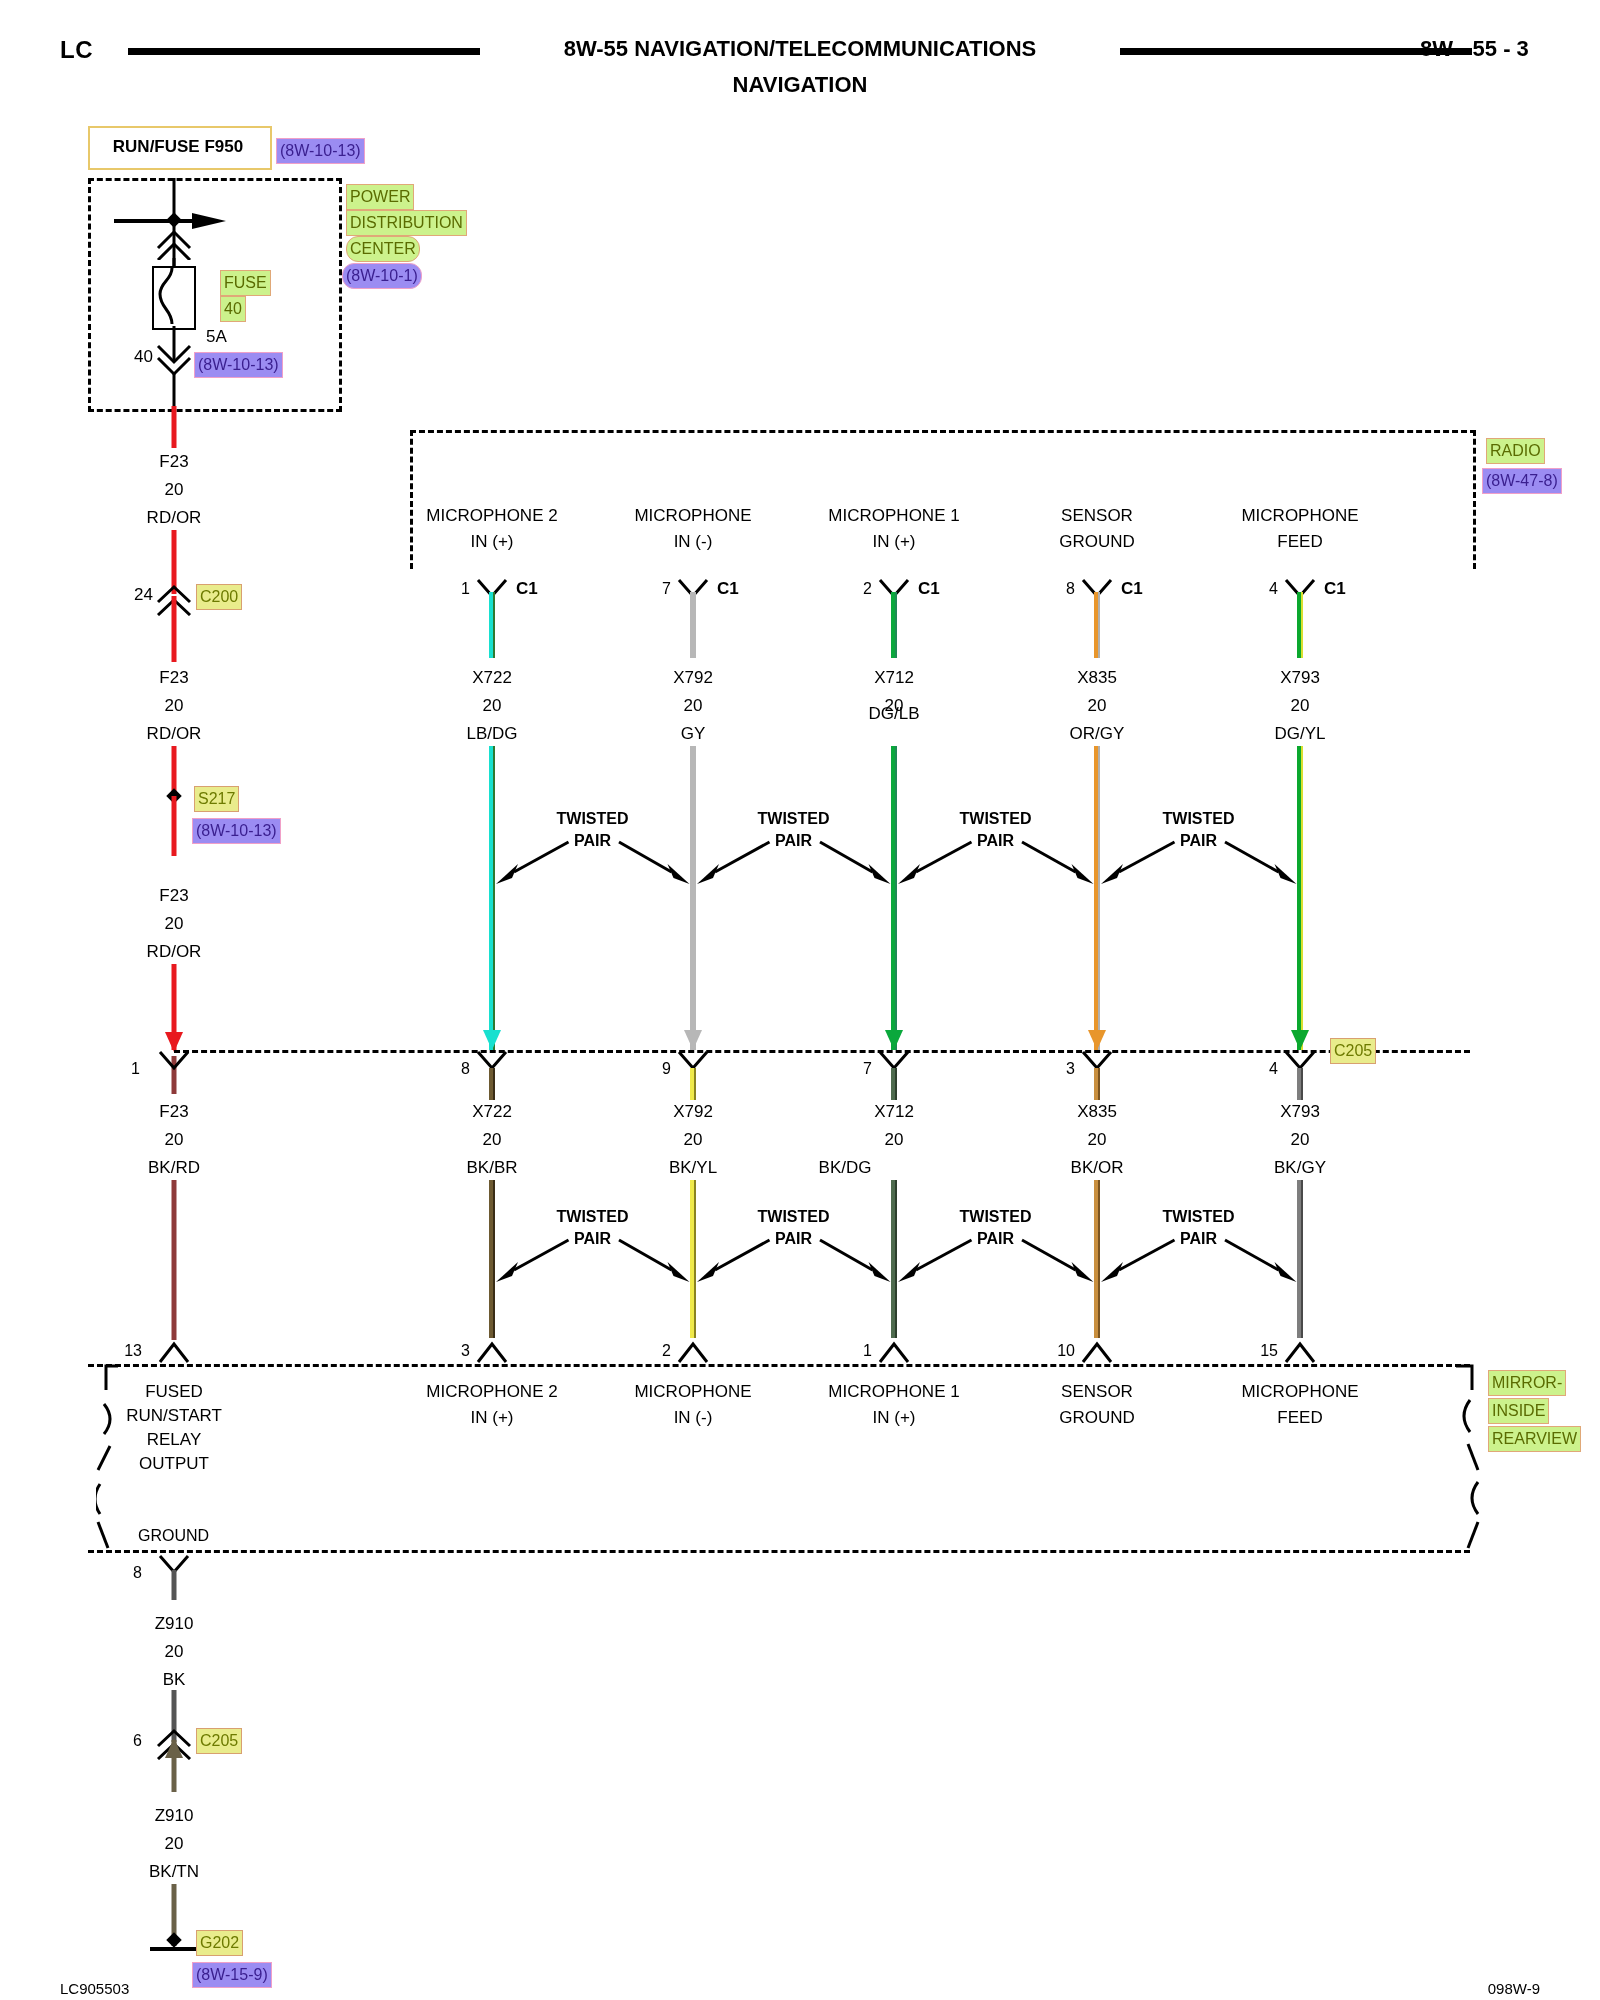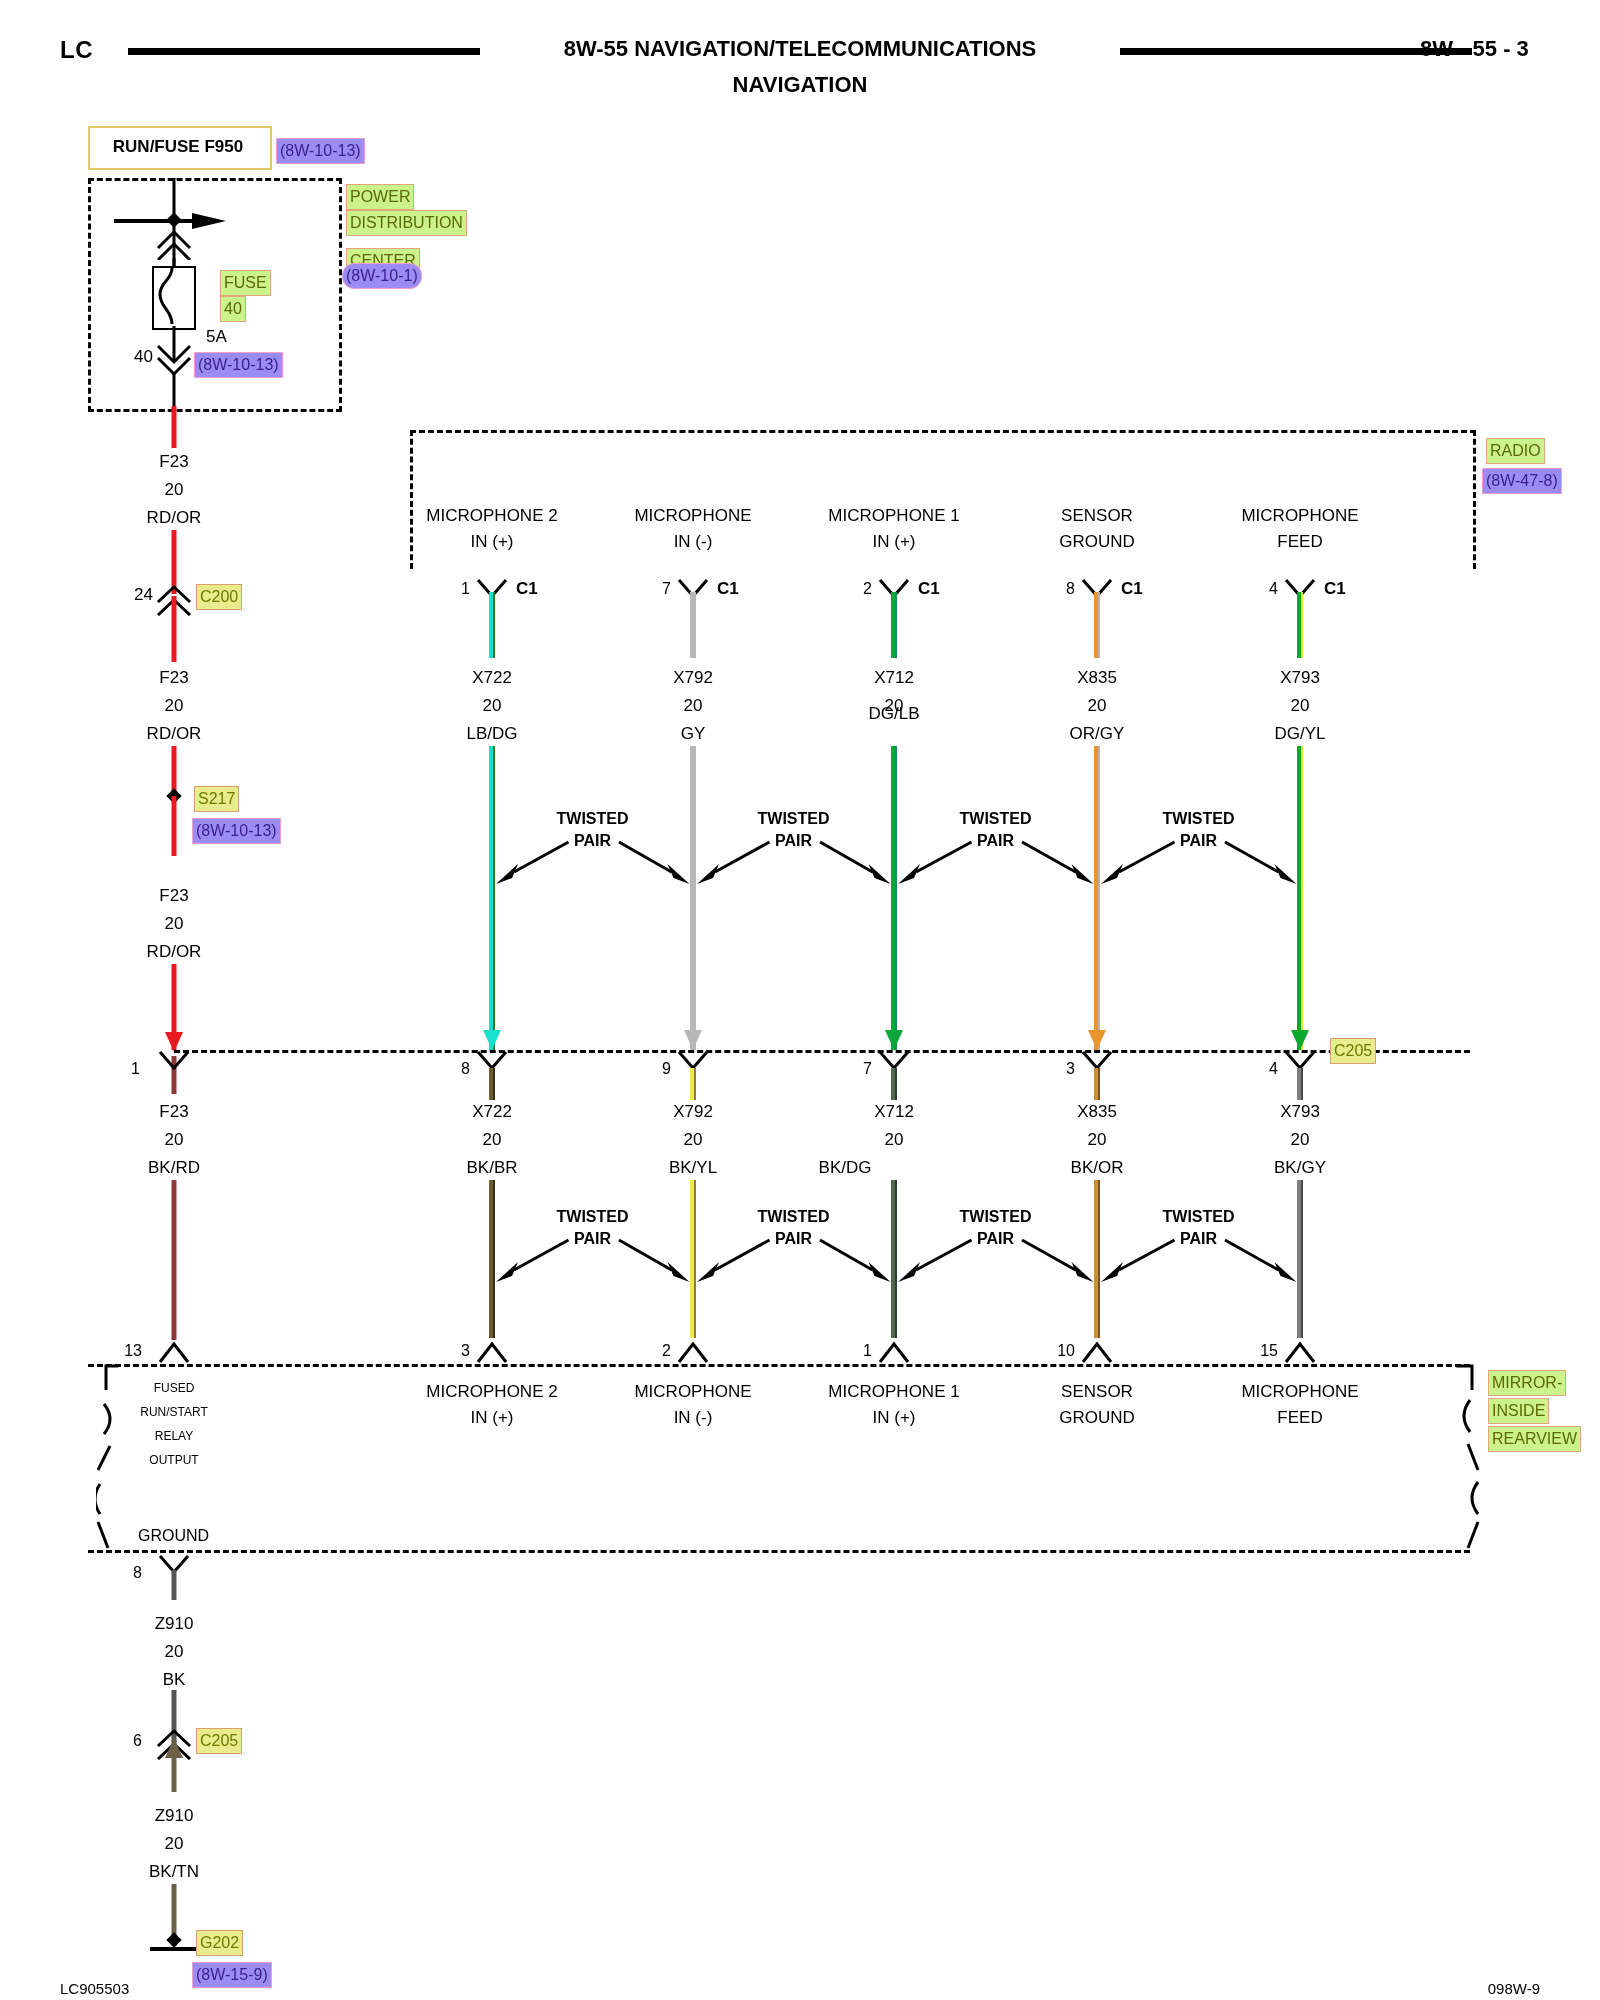--- a/index.html
+++ b/index.html
@@ -71,21 +71,21 @@
 
   
   .tp-label{position:absolute;text-align:center;font-size:16px;font-weight:bold;
             line-height:1.35;transform:translateX(-50%);white-space:nowrap;}
 
   
   .colname{position:absolute;text-align:center;font-size:17px;line-height:1.4;
            transform:translateX(-50%);white-space:nowrap;}
   .pinnum{position:absolute;font-size:16px;white-space:nowrap;}
   .pinlbl{position:absolute;font-size:17px;font-weight:bold;white-space:nowrap;}
-  .devlbl{position:absolute;text-align:center;font-size:12px;line-height:1.45;
+  .devlbl{position:absolute;text-align:center;font-size:17px;line-height:1.45;
           transform:translateX(-50%);white-space:nowrap;}
   .devlbl-l{position:absolute;text-align:left;font-size:16px;line-height:1.45;white-space:nowrap;}
 </style>
 </head>
 <body>
 
 <div id="page">
 
   <div class="txt" id="hdr-left">LC</div>
   <div class="abs" id="hdr-rule-l"></div>
@@ -95,21 +95,21 @@
   <div class="txt" id="hdr-right">8W - 55 - 3</div>
 
   <div class="solidbox" style="left:88px;top:100px;width:180px;height:40px;"></div>
   <div class="txt bold" style="left:178px;top:112px;font-size:17px;transform:translateX(-50%);">RUN/FUSE F950</div>
   <div class="chip chip-purple" style="left:276px;top:112px;">(8W-10-13)</div>
 
   <div class="dashbox" style="left:88px;top:152px;width:248px;height:228px;"></div>
 
   <div class="chip chip-green" style="left:346px;top:158px;">POWER</div>
   <div class="chip chip-green" style="left:346px;top:184px;">DISTRIBUTION</div>
-  <div class="chip chip-green" style="left:346px;top:222px;">CENTER</div>
+  <div class="chip chip-green" style="left:346px;top:210px;border-radius:12px;">CENTER</div>
   <div class="chip chip-purple" style="left:342px;top:237px;border-radius:12px;">(8W-10-1)</div>
 
   <div class="wire thin" style="left:174px;top:152px;height:42px;background:#000;"></div>
   <div class="splice" style="left:174px;top:194px;"></div>
 
   <div class="glyph" style="left:174px;top:186px;">
     <svg width="120" height="18" viewBox="0 0 120 18">
       <line x1="0" y1="9" x2="78" y2="9" stroke="#000" stroke-width="4"></line>
       <polygon points="78,1 112,9 78,17" fill="#000"></polygon>
     </svg>

